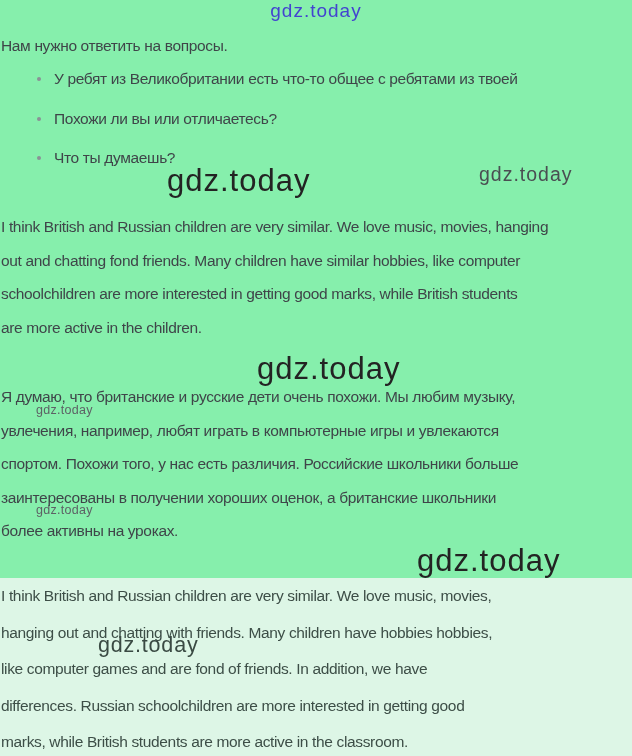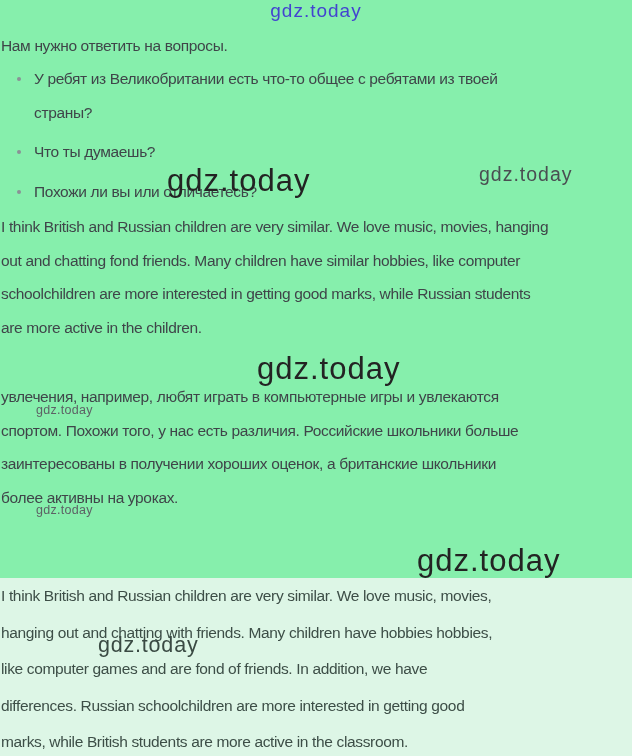--- a/index.html
+++ b/index.html
@@ -24,21 +24,21 @@
     letter-spacing: -0.35px;
   }
   .line { white-space: nowrap; }
 
   .intro {
     position: absolute; left: 1px; top: 29px;
     line-height: 33.5px;
   }
 
   .q-list { position: absolute; left: 0; top: 62px; right: 0; }
-  .q-item { display: flex; margin-bottom: 6px; }
+  .q-item { display: flex; margin-bottom: 6px; padding-left: 20px; }
   .q-marker { flex: none; width: 34px; box-sizing: border-box; padding-left: 17px; }
   .dot {
     display: block; width: 4px; height: 4px; border-radius: 50%;
     background: var(--bullet); margin-top: 15px;
   }
   .q-text { flex: 1; line-height: 33.5px; }
 
   .para { position: absolute; left: 1px; right: 0; line-height: 33.5px; }
   .para.en { top: 210px; }
   .para.ru { top: 380px; }
@@ -82,56 +82,56 @@
 
   <div class="intro">Нам нужно ответить на вопросы.</div>
 
   <div class="q-list">
     <div class="q-item">
       <span class="q-marker">
           <span class="dot"></span>
         </span>
       <div class="q-text">
         <div class="line">У ребят из Великобритании есть что-то общее с ребятами из твоей</div>
-        <div class="line">страны?</div>
+      </div>
+    </div>
+    <div class="q-item">
+      <span class="q-marker">
+          <span class="dot"></span>
+        </span>
+      <div class="q-text">
+        <div class="line">Похожи ли вы или отличаетесь?</div>
       </div>
     </div>
     <div class="q-item">
       <span class="q-marker">
           <span class="dot"></span>
         </span>
       <div class="q-text">
         <div class="line">Что ты думаешь?</div>
       </div>
     </div>
-    <div class="q-item">
-      <span class="q-marker">
-          <span class="dot"></span>
-        </span>
-      <div class="q-text">
-        <div class="line">Похожи ли вы или отличаетесь?</div>
-      </div>
-    </div>
   </div>
 
   <div class="wm wm-a">gdz.today</div>
   <div class="wm wm-b">gdz.today</div>
 
   <div class="para en">
     <div class="line">I think British and Russian children are very similar. We love music, movies, hanging</div>
     <div class="line">out and chatting fond friends. Many children have similar hobbies, like computer</div>
-    <div class="line">schoolchildren are more interested in getting good marks, while Russian students</div>
+    <div class="line">schoolchildren are more interested in getting good marks, while British students</div>
     <div class="line">are more active in the children.</div>
   </div>
 
   <div class="wm wm-c">gdz.today</div>
   <div class="wm wm-d">gdz.today</div>
   <div class="wm wm-e">gdz.today</div>
 
   <div class="para ru">
+    <div class="line">Я думаю, что британские и русские дети очень похожи. Мы любим музыку,</div>
     <div class="line">увлечения, например, любят играть в компьютерные игры и увлекаются</div>
     <div class="line">спортом. Похожи того, у нас есть различия. Российские школьники больше</div>
     <div class="line">заинтересованы в получении хороших оценок, а британские школьники</div>
     <div class="line">более активны на уроках.</div>
   </div>
 
   <div class="wm wm-f">gdz.today</div>
 
   <div class="highlight">
     <div class="line">I think British and Russian children are very similar. We love music, movies,</div>

